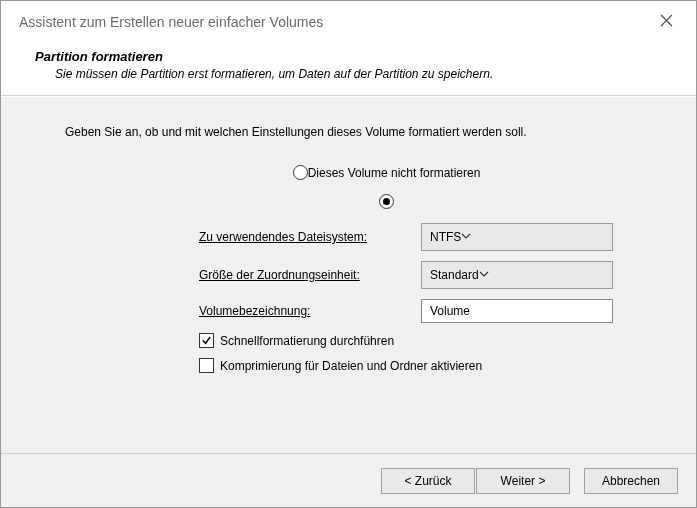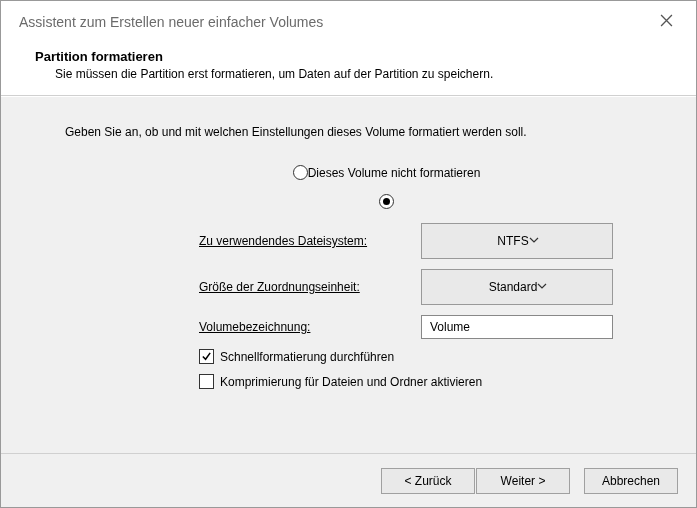--- a/index.html
+++ b/index.html
@@ -35,20 +35,21 @@
       display: flex;
       align-items: center;
       justify-content: center;
       cursor: pointer;
     }
     .close-btn svg { width: 13px; height: 13px; }
     .header-section {
       padding: 6px 18px 14px 34px;
       background: #fff;
       border-bottom: 1px solid #d0d0d0;
+      font-style: italic;
     }
     .header-title {
       font-weight: bold;
       font-size: 13px;
       color: #000;
       margin-bottom: 3px;
     }
     .header-subtitle {
       font-size: 12px;
       color: #000;
@@ -103,26 +104,26 @@
       align-items: center;
       margin-bottom: 10px;
     }
     .form-label {
       width: 222px;
       font-size: 12px;
       text-decoration: underline;
     }
     .dropdown {
       width: 192px;
-      height: 36px;
+      height: 28px;
       background: #e9e9e9;
       border: 1px solid #999;
       display: flex;
       align-items: center;
-      justify-content: center;
+      justify-content: flex-start;
       padding: 0 6px 0 8px;
       font-size: 12px;
       cursor: pointer;
     }
     .dropdown .chev svg { width: 10px; height: 10px; }
     .textfield {
       width: 192px;
       height: 24px;
       background: #fff;
       border: 1px solid #888;

